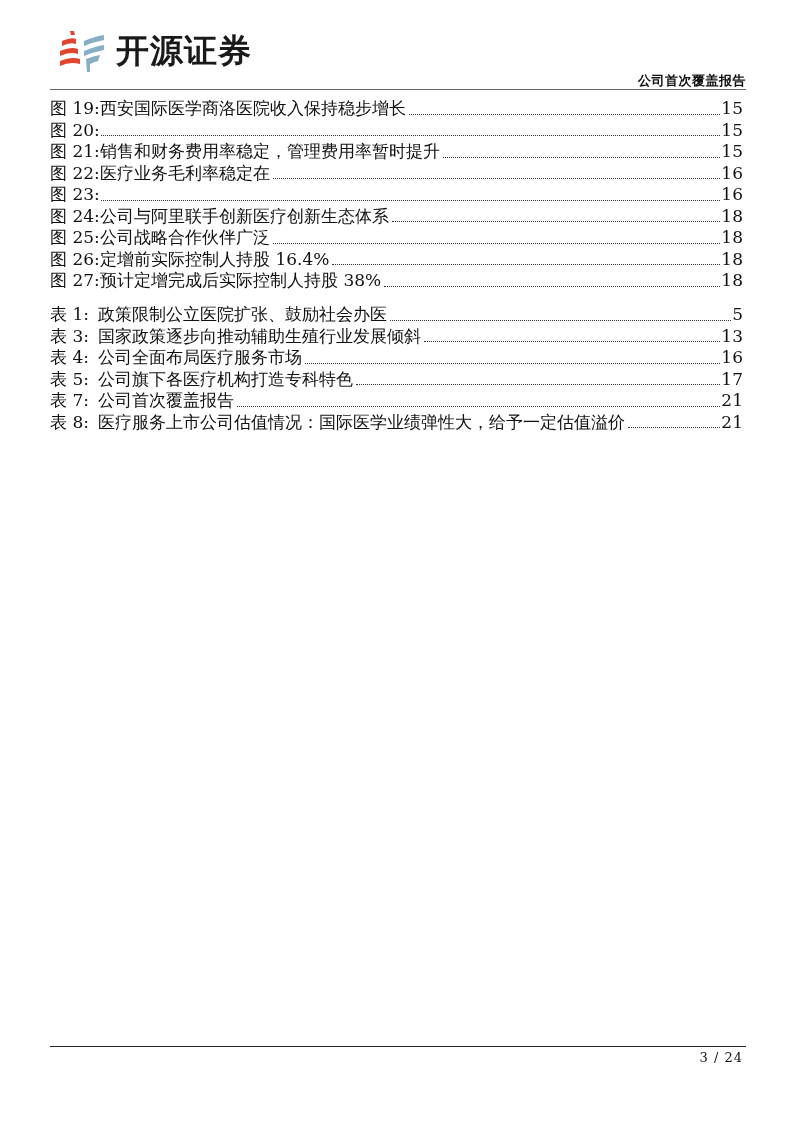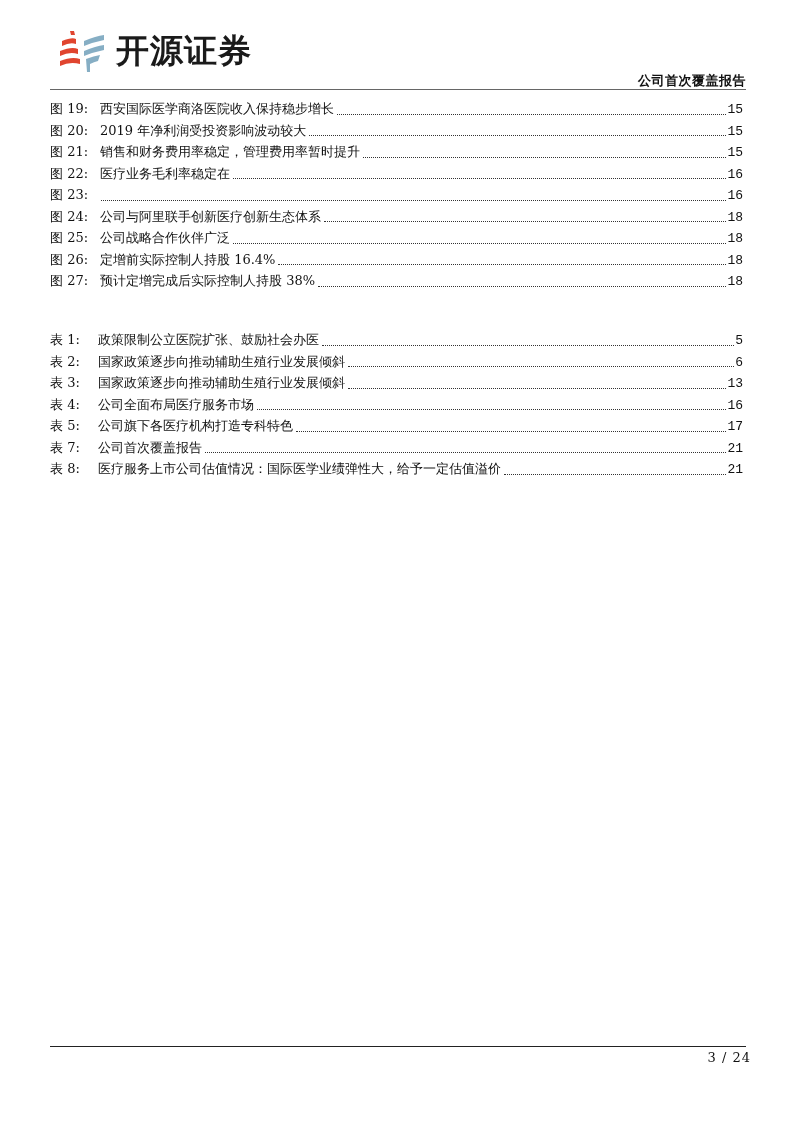--- a/index.html
+++ b/index.html
@@ -23,40 +23,40 @@
     }
     .report-type {
       position: absolute; right: 47px; top: 72px;
       font-family: "DejaVu Serif", "Liberation Serif", serif;
       font-weight: bold; font-size: 13px; letter-spacing: 0.5px; color: #111;
     }
     .toc {
       position: absolute; left: 50px; width: 693px;
     }
     .toc-figs { top: 98px; }
-    .toc-tables { top: 329px; }
+    .toc-tables { top: 304px; }
     .toc-row {
       display: flex; align-items: baseline; height: 21.5px;
-      font-size: 13px; line-height: 21.5px; white-space: nowrap;
+      font-size: 17px; line-height: 21.5px; white-space: nowrap;
     }
     .toc-label { width: 48px; flex: none; }
     .toc-figs .toc-label { width: 50px; }
     .toc-title { flex: none; padding-right: 2px; }
     .toc-dots {
       flex: 1; overflow: hidden; margin: 0 1px;
       border-bottom: 1px dotted #333; height: 1px; align-self: center;
       position: relative; top: 5px;
     }
-    .toc-page { flex: none; text-align: right; min-width: 8px; font-family: Liberation Mono, monospace; }
+    .toc-page { flex: none; text-align: right; min-width: 8px; }
     .footer-line {
       position: absolute; left: 50px; top: 1046px; width: 696px; height: 1px;
       background: #222;
     }
     .page-num {
-      position: absolute; right: 42px; top: 1050px;
+      position: absolute; right: 50px; top: 1050px;
       font-size: 13px; letter-spacing: 1px;
     }
   </style>
 </head>
 <body>
 
 <div class="logo">
   <svg class="logo-mark" viewBox="0 0 50 44">
     <g fill="#e0452f">
       <path d="M12 2 l4 0 l1 4 l-4 0 z"></path>
@@ -78,21 +78,20 @@
 
 <div class="toc toc-figs">
   <div class="toc-row">
     <span class="toc-label">图 19:</span>
     <span class="toc-title">西安国际医学商洛医院收入保持稳步增长</span>
     <span class="toc-dots"></span>
     <span class="toc-page">15</span>
   </div>
   <div class="toc-row">
     <span class="toc-label">图 20:</span>
-    <span class="toc-title">2019 年净利润受投资影响波动较大</span>
     <span class="toc-dots"></span>
     <span class="toc-page">15</span>
   </div>
   <div class="toc-row">
     <span class="toc-label">图 21:</span>
     <span class="toc-title">销售和财务费用率稳定，管理费用率暂时提升</span>
     <span class="toc-dots"></span>
     <span class="toc-page">15</span>
   </div>
   <div class="toc-row">
@@ -133,26 +132,20 @@
 </div>
 
 <div class="toc toc-tables">
   <div class="toc-row">
     <span class="toc-label">表 1:</span>
     <span class="toc-title">政策限制公立医院扩张、鼓励社会办医</span>
     <span class="toc-dots"></span>
     <span class="toc-page">5</span>
   </div>
   <div class="toc-row">
-    <span class="toc-label">表 2:</span>
-    <span class="toc-title">国家政策逐步向推动辅助生殖行业发展倾斜</span>
-    <span class="toc-dots"></span>
-    <span class="toc-page">6</span>
-  </div>
-  <div class="toc-row">
     <span class="toc-label">表 3:</span>
     <span class="toc-title">国家政策逐步向推动辅助生殖行业发展倾斜</span>
     <span class="toc-dots"></span>
     <span class="toc-page">13</span>
   </div>
   <div class="toc-row">
     <span class="toc-label">表 4:</span>
     <span class="toc-title">公司全面布局医疗服务市场</span>
     <span class="toc-dots"></span>
     <span class="toc-page">16</span>

